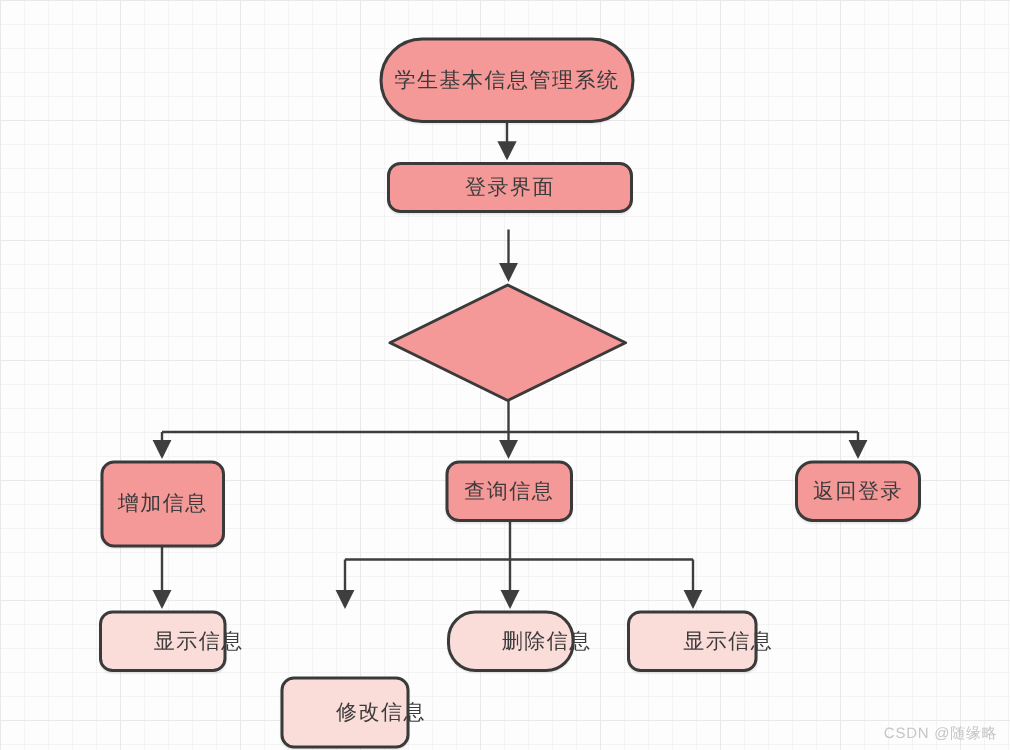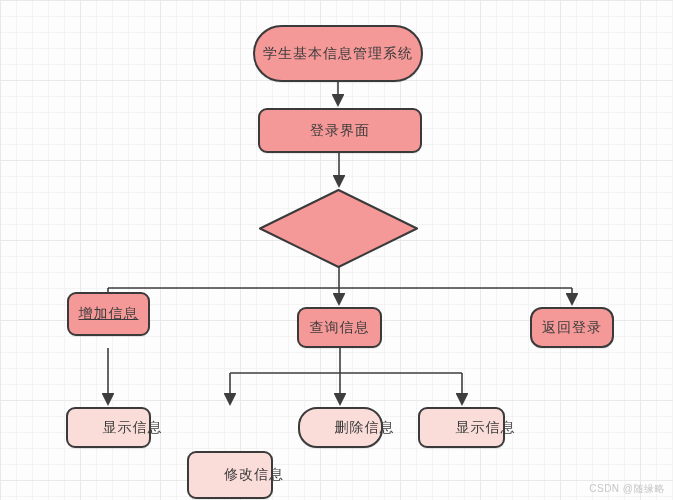--- a/index.html
+++ b/index.html
@@ -76,24 +76,24 @@
     <path d="M108 348 L108 404" stroke="#3e3e3e" stroke-width="1.6" fill="none" marker-end="url(#arrow)"></path>
 
     <path d="M340 348 L340 373 M230 373 L462 373" stroke="#3e3e3e" stroke-width="1.6" fill="none"></path>
     <path d="M230 373 L230 404" stroke="#3e3e3e" stroke-width="1.6" fill="none" marker-end="url(#arrow)"></path>
     <path d="M340 373 L340 404" stroke="#3e3e3e" stroke-width="1.6" fill="none" marker-end="url(#arrow)"></path>
     <path d="M462 373 L462 404" stroke="#3e3e3e" stroke-width="1.6" fill="none" marker-end="url(#arrow)"></path>
   </svg>
 
   <div class="node stadium" style="left:253px;top:25px;width:170px;height:57px;">学生基本信息管理系统</div>
 
-  <div class="node" style="left:258px;top:108px;width:164px;height:45px;font-family:Liberation Serif, serif;">登录界面</div>
+  <div class="node" style="left:258px;top:108px;width:164px;height:34px;font-family:Liberation Serif, serif;">登录界面</div>
 
 
-  <div class="node" style="left:67px;top:292px;width:83px;height:44px;text-decoration:underline;">增加信息</div>
+  <div class="node" style="left:67px;top:307px;width:83px;height:58px;">增加信息</div>
 
   <div class="node" style="left:297px;top:307px;width:85px;height:41px;">查询信息</div>
 
   <div class="node" style="left:530px;top:307px;width:84px;height:41px;border-radius:12px;">返回登录</div>
 
   <div class="node light" style="left:66px;top:407px;width:85px;height:41px;">显示信息</div>
 
   <div class="node light" style="left:187px;top:407px;width:86px;height:48px;margin-top:44px;">修改信息</div>
 
   <div class="node light" style="left:298px;top:407px;width:85px;height:41px;border-radius:19px;">删除信息</div>

